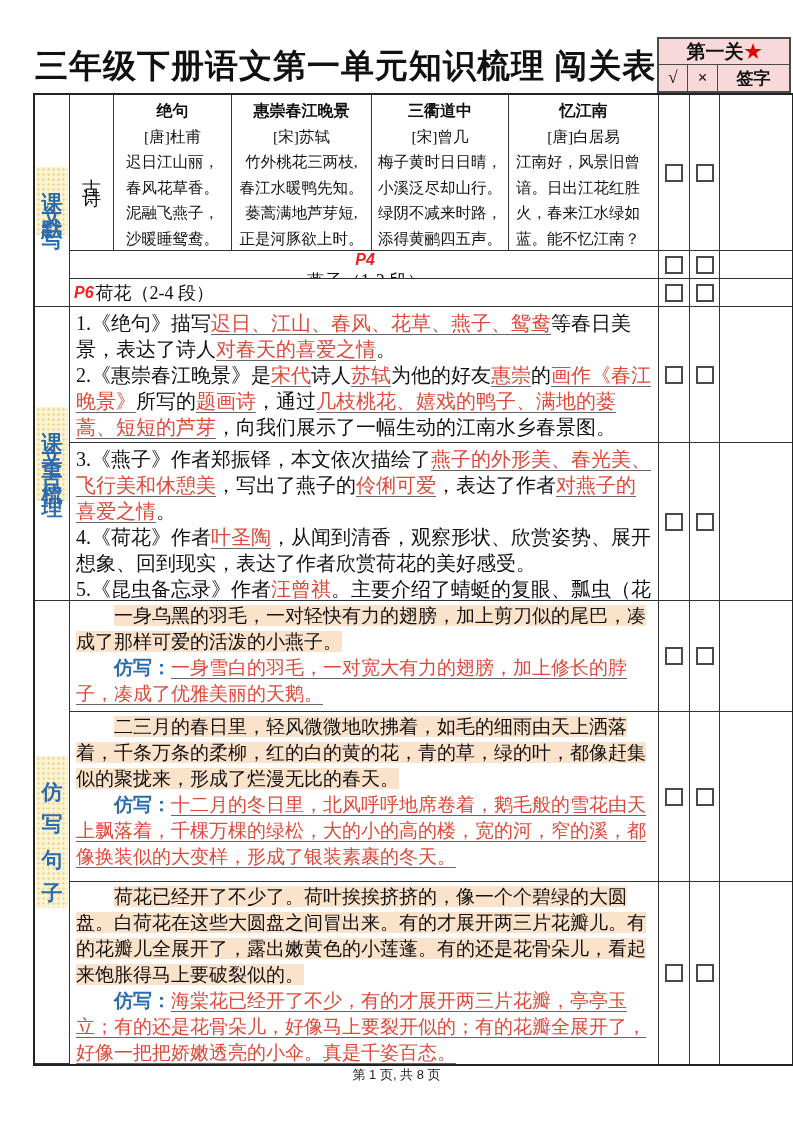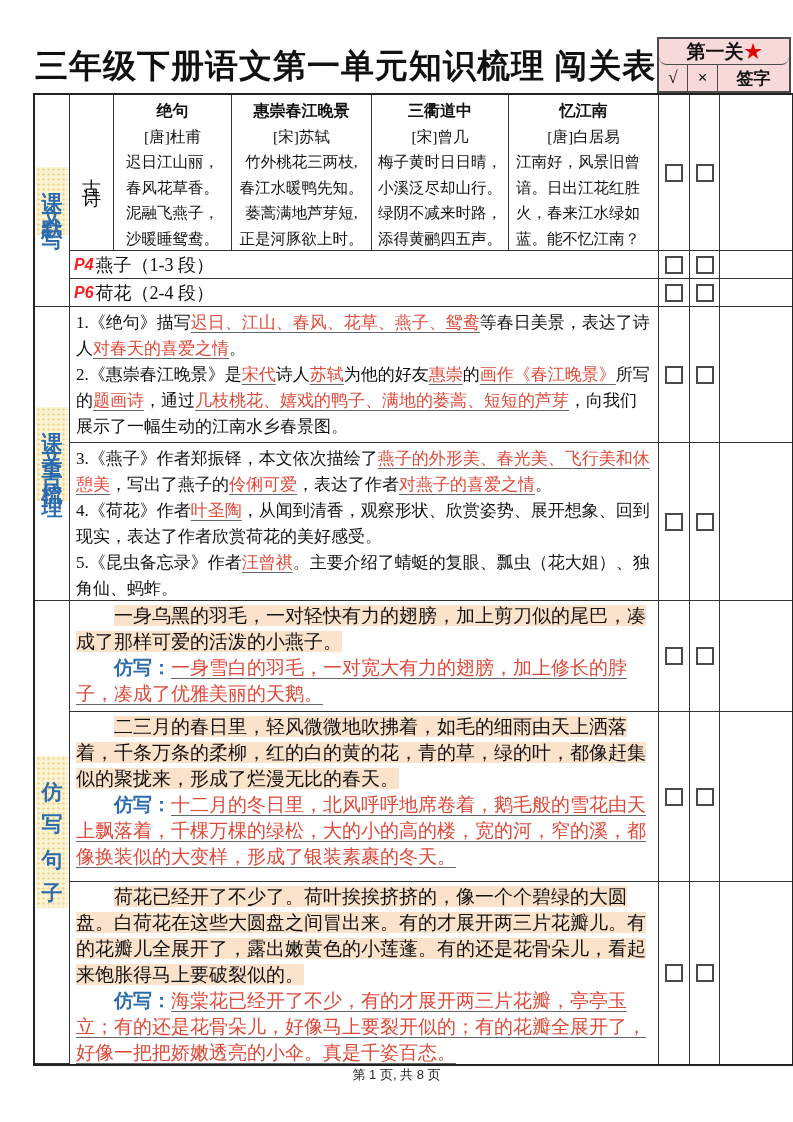--- a/index.html
+++ b/index.html
@@ -22,21 +22,21 @@
     text-align:center;font-size:33px;font-weight:bold;letter-spacing:1px;
     line-height:52px;white-space:nowrap;
   }
   
   .gate{
     position:absolute;left:657px;top:37px;width:134px;height:56px;
     background:var(--gate-pink,#f8d9d9);border:2px solid #4a4a4a;
   }
   .gate-top{
     height:26px;border-bottom:1px solid #4a4a4a;display:flex;
-    align-items:center;justify-content:center;font-size:19px;font-weight:bold;border-radius:8px;
+    align-items:center;justify-content:center;font-size:19px;font-weight:bold;
   }
   .gate-top .star{color:#e00000;font-size:17px;margin-left:1px;}
   .gate-bottom{display:grid;grid-template-columns:29px 30px 1fr;height:26px;}
   .g-cell{
     border-right:1px solid #4a4a4a;display:flex;align-items:center;
     justify-content:center;font-size:17px;font-weight:bold;
   }
   .g-cell:last-child{border-right:none;}
   
   .grid{
@@ -71,21 +71,21 @@
   
   .chk{display:flex;align-items:center;justify-content:center;}
   .box{width:18px;height:18px;border:2px solid #4a4a4a;background:#fff;display:block;}
   
   .reciterow{display:flex;align-items:center;padding-left:4px;font-size:18px;white-space:nowrap;}
   .pg{
     color:var(--page-red,#fe1a1a);font-weight:bold;font-style:italic;
     font-family:"Liberation Sans",sans-serif;font-size:16px;margin-right:2px;
   }
   
-  .keyrow{padding:3px 6px 0;font-size:17px;line-height:26px;}
+  .keyrow{padding:3px 6px 0;font-size:20px;line-height:26px;}
   .keyrow p{margin:0;}
   .ans{
     color:var(--answer-red,#dd4a3a);
     text-decoration:underline;text-decoration-color:#666;
     text-decoration-thickness:1px;text-underline-offset:4px;
   }
   
   .imirow{padding:2px 6px 12px;font-size:19px;line-height:26px;}
   .imirow p{margin:0;text-indent:2em;}
   .hl{background:var(--highlight,#fbe2cb);}
@@ -156,21 +156,21 @@
   </div>
 
   <div class="cell chk" style="grid-column:7;grid-row:1;">
       <span class="box"></span>
     </div>
   <div class="cell chk" style="grid-column:8;grid-row:1;">
       <span class="box"></span>
     </div>
   <div class="cell br0" style="grid-column:9;grid-row:1;"></div>
 
-  <div class="cell reciterow" style="grid-column:2/span 5;grid-row:2;">
+  <div class="cell reciterow" style="grid-column:2/span 5;grid-row:2;flex-direction:column;">
     <span class="pg">P4</span>
     <span>燕子（1-3 段）</span>
   </div>
   <div class="cell chk" style="grid-column:7;grid-row:2;">
       <span class="box"></span>
     </div>
   <div class="cell chk" style="grid-column:8;grid-row:2;">
       <span class="box"></span>
     </div>
   <div class="cell br0" style="grid-column:9;grid-row:2;"></div>

